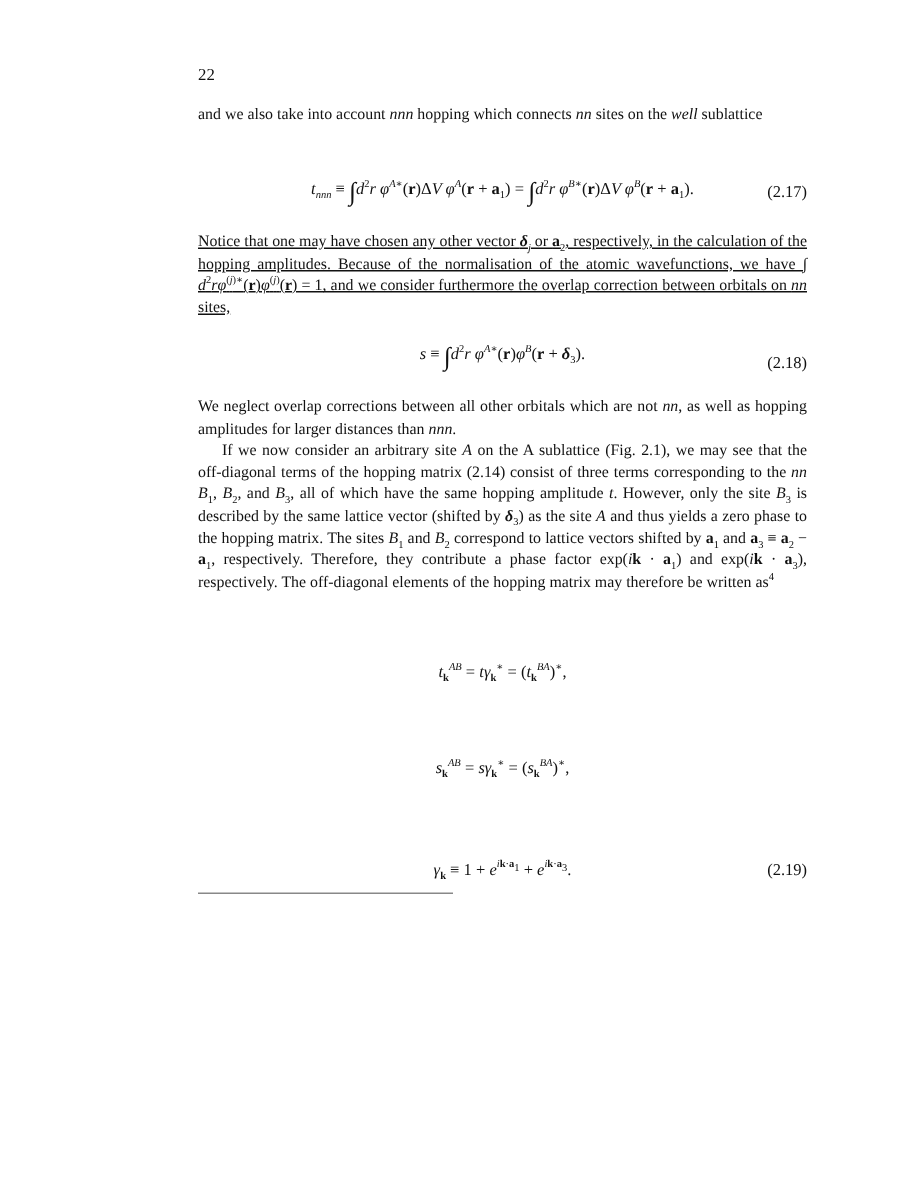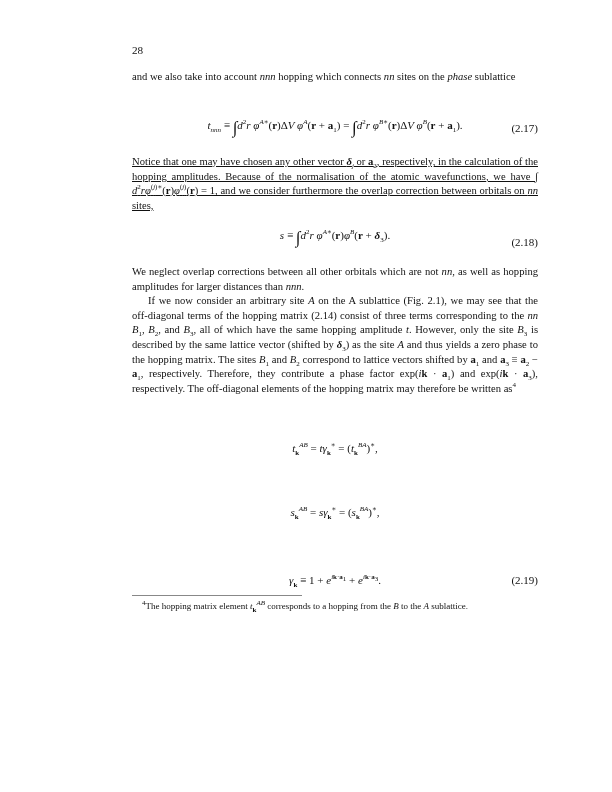--- a/index.html
+++ b/index.html
@@ -25,25 +25,25 @@
              border-top: 0.6px solid #888; }
   .footnote { position: absolute; left: 132px; top: 600px; width: 406px; font-size: 9px;
               line-height: 12px; text-align: justify; }
 </style>
 </head>
 <body>
 
 <div class="page">
 
   <div class="header">
-    <span>28</span>
+    <span>22</span>
   </div>
 
   <div class="block" style="top:70px;">
-    <p>and we also take into account <i>nnn</i> hopping which connects <i>nn</i> sites on the <i>phase</i> sublattice</p>
+    <p>and we also take into account <i>nnn</i> hopping which connects <i>nn</i> sites on the <i>well</i> sublattice</p>
   </div>
 
   <div class="eq" style="top:118px;">
     <span class="body"><i>t</i><sub><i>nnn</i></sub> ≡ <span class="int">∫</span><i>d</i><sup>2</sup><i>r φ</i><sup><i>A</i>∗</sup>(<b>r</b>)Δ<i>V φ</i><sup><i>A</i></sup>(<b>r</b> + <b>a</b><sub>1</sub>) = <span class="int">∫</span><i>d</i><sup>2</sup><i>r φ</i><sup><i>B</i>∗</sup>(<b>r</b>)Δ<i>V φ</i><sup><i>B</i></sup>(<b>r</b> + <b>a</b><sub>1</sub>).</span>
     <span class="num">(2.17)</span>
   </div>
 
   <div class="block" style="top:155px;text-decoration:underline;">
     <p>Notice that one may have chosen any other vector <b><i>δ</i></b><sub><i>j</i></sub> or <b>a</b><sub>2</sub>, respectively, in the calculation of the hopping amplitudes. Because of the normalisation of the atomic wavefunctions, we have ∫ <i>d</i><sup>2</sup><i>rφ</i><sup>(<i>j</i>)∗</sup>(<b>r</b>)<i>φ</i><sup>(<i>j</i>)</sup>(<b>r</b>) = 1, and we consider furthermore the overlap correction between orbitals on <i>nn</i> sites,</p>
   </div>
@@ -68,17 +68,14 @@
   </div>
 
 
   <div class="eq" style="top:570px;">
     <span class="body"><i>γ</i><sub><b>k</b></sub> ≡ 1 + <i>e</i><sup><i>i</i><b>k</b>·<b>a</b><sub>1</sub></sup> + <i>e</i><sup><i>i</i><b>k</b>·<b>a</b><sub>3</sub></sup>.</span>
     <span class="num">(2.19)</span>
   </div>
 
   <div class="fn-rule"></div>
 
-  <div class="footnote">
-    <span style="margin-left:10px;"><sup>4</sup>The hopping matrix element <i>t</i><sub><b>k</b></sub><sup><i>AB</i></sup> corresponds to a hopping from the <i>B</i> to the <i>A</i> sublattice.</span>
-  </div>
 
 </div>
 
 </body></html>

